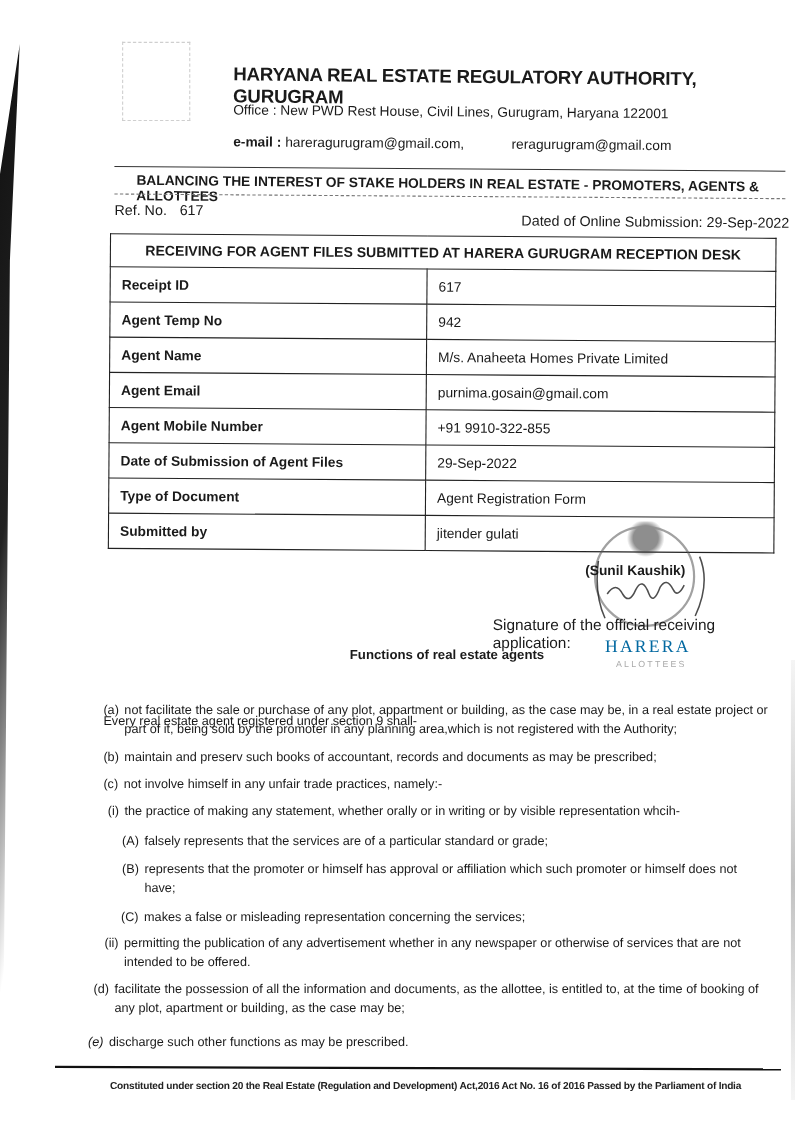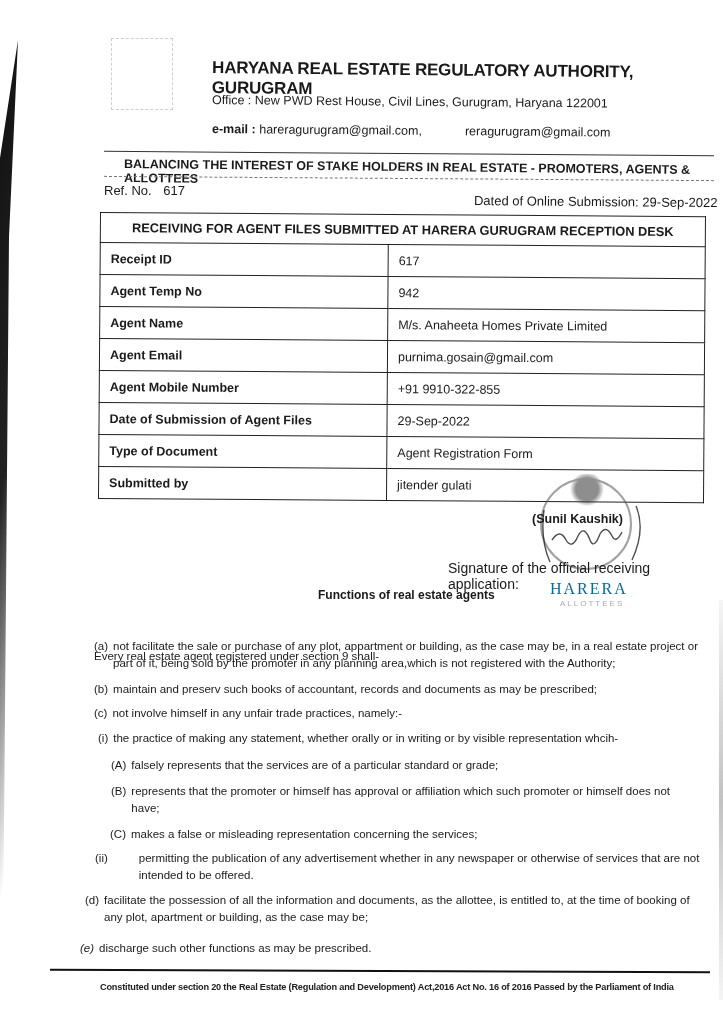--- a/index.html
+++ b/index.html
@@ -70,21 +70,21 @@
 
     .body-text { position: absolute; font-size: 11.5px; line-height: 17px; }
     .intro { left: 94px; top: 612px; margin-top: 36px; }
     .clause-a { left: 94px; top: 638px; width: 616px; }
     .clause-b { left: 94px; top: 681px; width: 616px; }
     .clause-c { left: 94px; top: 705px; width: 616px; }
     .clause-i { left: 98px; top: 730px; width: 610px; }
     .clause-A { left: 111px; top: 757px; width: 590px; }
     .clause-B { left: 111px; top: 783px; width: 580px; }
     .clause-C { left: 110px; top: 826px; width: 590px; }
-    .clause-ii { left: 95px; top: 850px; width: 610px; gap: 26px; }
+    .clause-ii { left: 95px; top: 850px; width: 610px; }
     .clause-d { left: 85px; top: 892px; width: 625px; }
     .clause-e { left: 80px; top: 940px; width: 620px; }
 
     .clause { display: flex; }
     .clause .mark { flex: 0 0 auto; margin-right: 5px; }
     .clause .txt { flex: 1 1 auto; }
     .clause-e .mark { font-style: italic; }
 
     .footer-rule { position: absolute; left: 50px; top: 970px; width: 660px; border-top: 2px solid #111; transform: rotate(0.2deg); }
     .footer-text {

